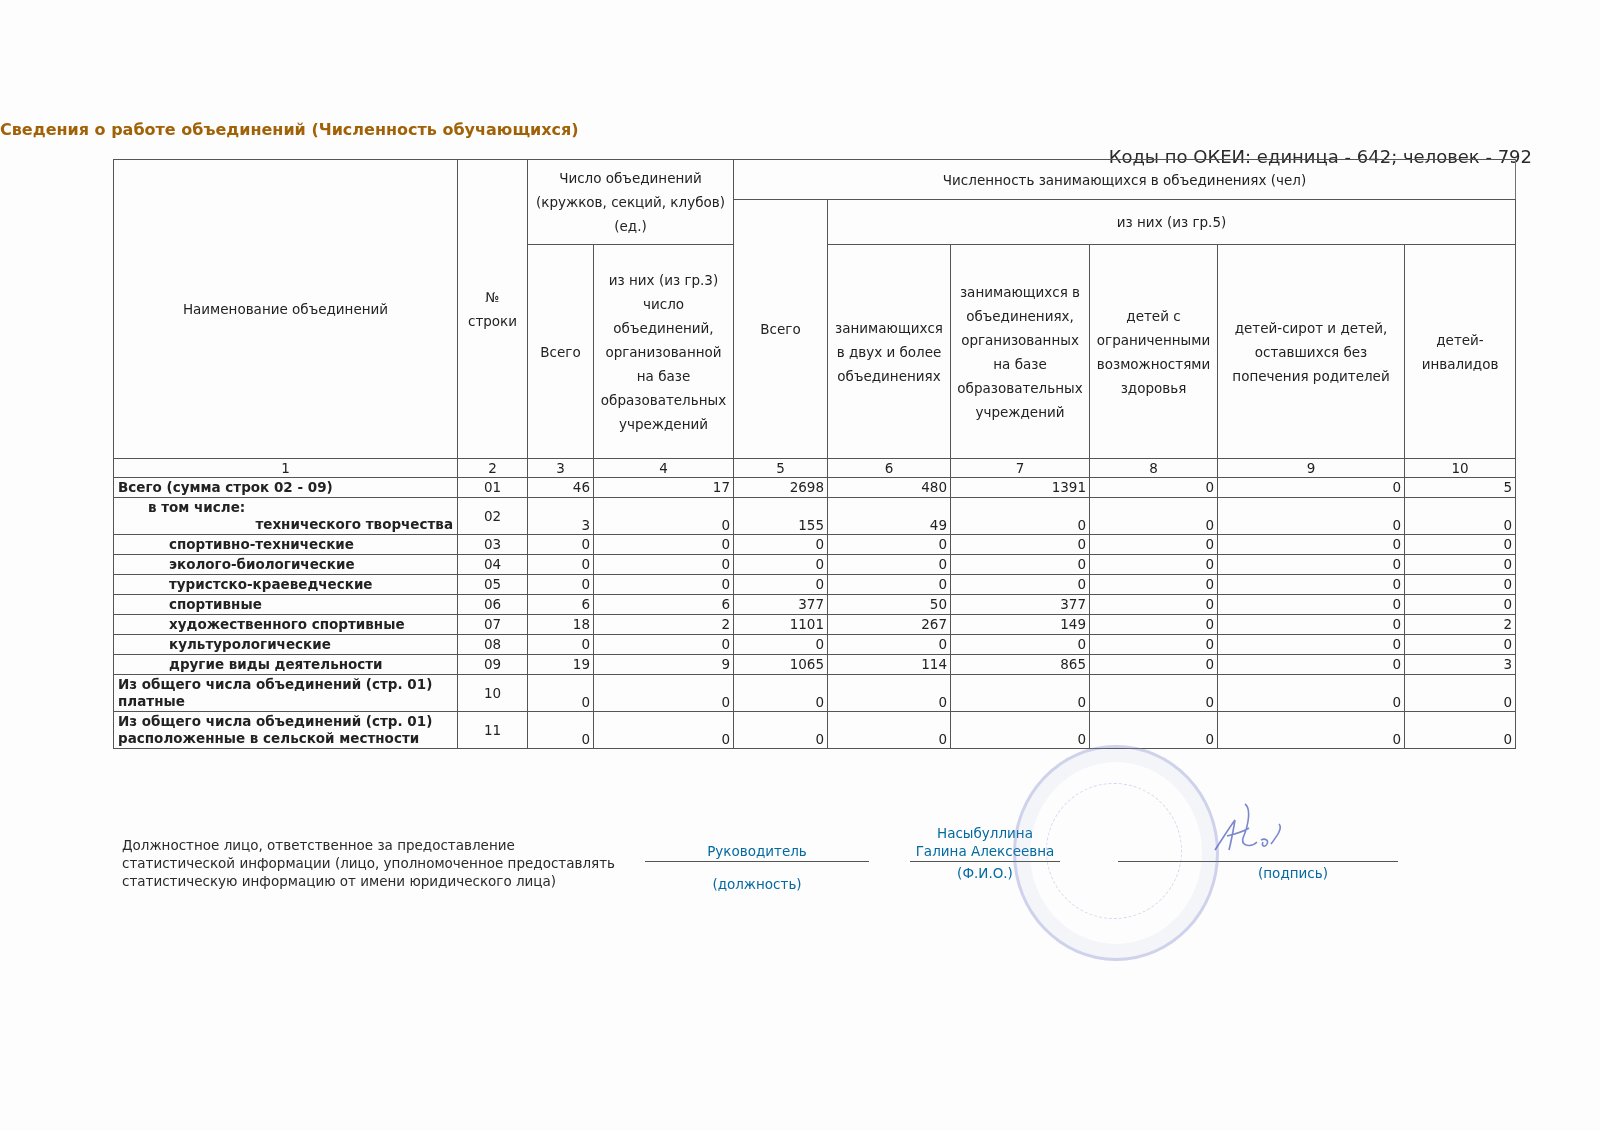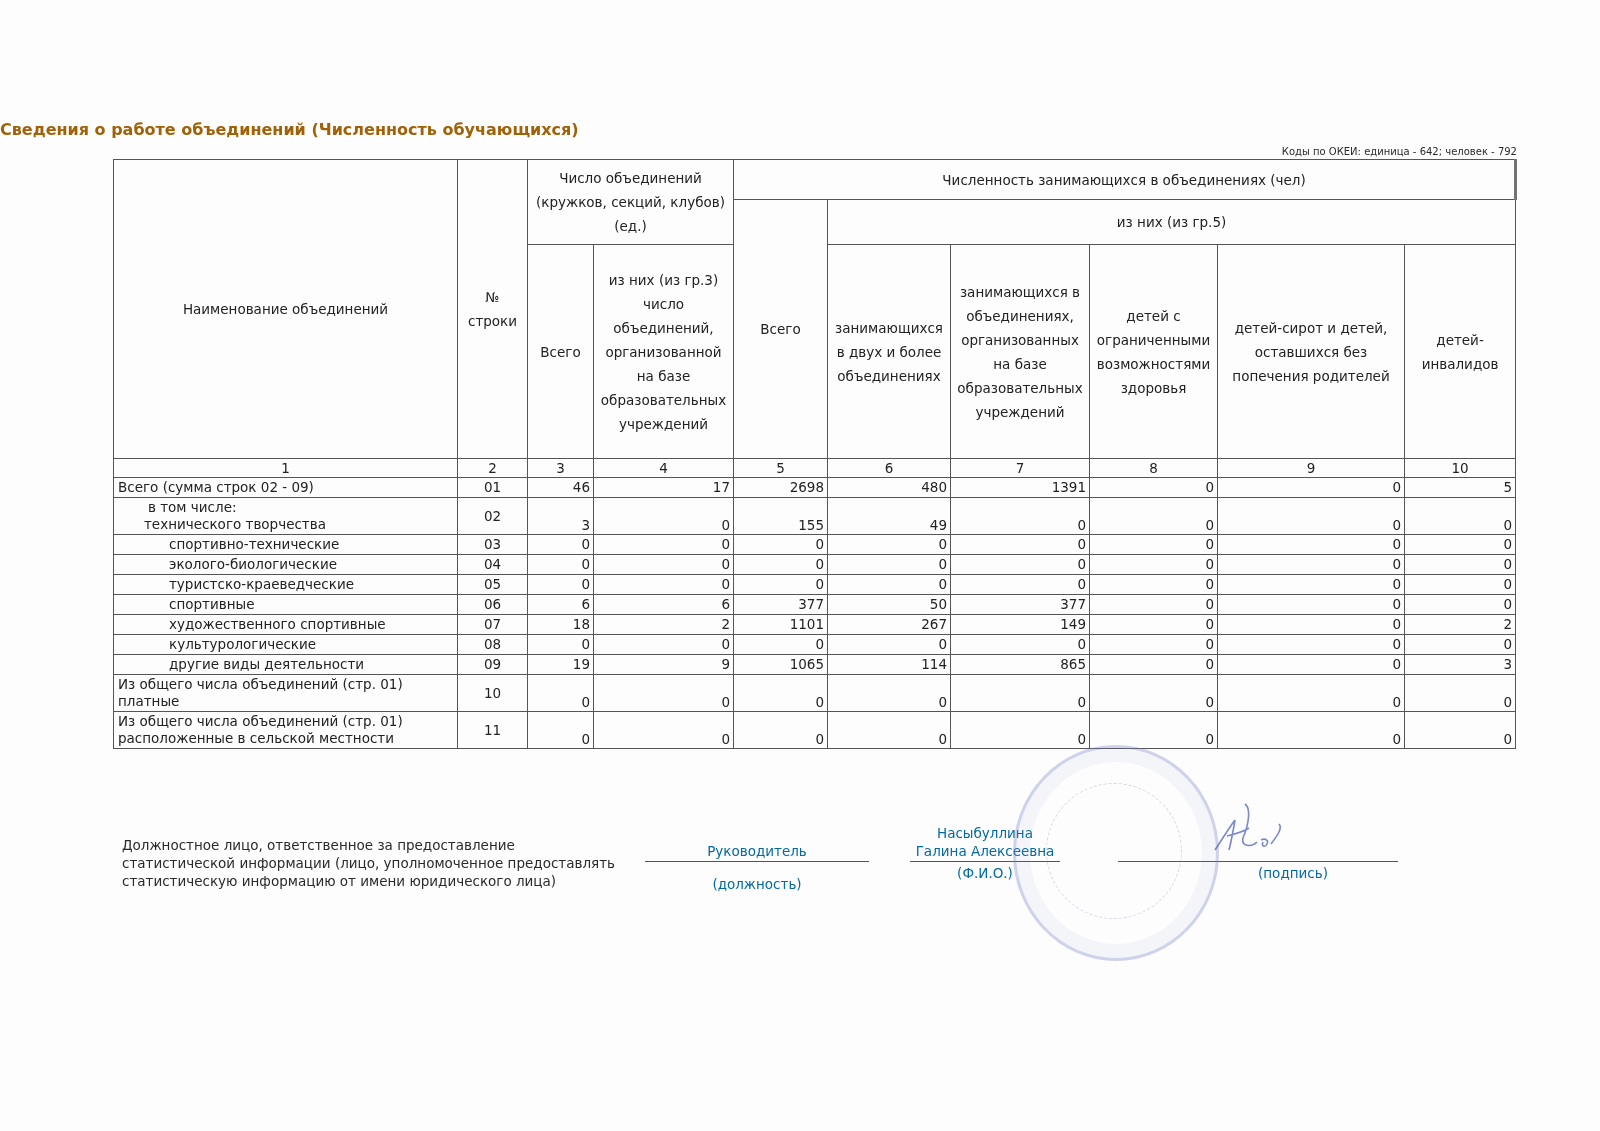--- a/index.html
+++ b/index.html
@@ -5,36 +5,36 @@
   html, body { margin:0; padding:0; }
   body {
     width:1600px; height:1131px; background:#fdfdfd; position:relative; overflow:hidden;
     font-family:"DejaVu Sans", sans-serif; color:#222;
   }
   .title {
     position:absolute; left:0; width:1560px; top:120px; text-align:left;
     font-size:16px; font-weight:bold; color:#a16207;
   }
   .okei {
-    position:absolute; right:83px; top:146px; font-size:10px; color:#2a2a2a;margin-left:28px;
+    position:absolute; right:68px; top:146px; font-size:18px; color:#2a2a2a;margin-left:28px;
   }
   table.report {
     position:absolute; left:113px; top:159px; width:1402px;
     border-collapse:collapse; table-layout:fixed;
     font-size:13.5px; color:#222;
   }
   table.report td {
     border:1px solid #555; padding:0 4px; vertical-align:middle;
   }
   .hdr td { text-align:center; line-height:24px; }
   .num-row td { text-align:center; height:18px; line-height:18px; padding:0; }
   .data td { height:19px; line-height:19px; }
   .data td.v { text-align:right; vertical-align:bottom; padding-right:3px; }
   .data td.code { text-align:center; }
-  .data td.name { text-align:left; white-space:nowrap; }
+  .data td.name { text-align:left; white-space:nowrap;font-weight:bold; }
   .data.tall td { height:36px; line-height:17px; }
   .ind1 { padding-left:30px !important; }
   .ind2 { padding-left:55px !important; }
   .footer-left {
     position:absolute; left:122px; top:808px; font-size:13.5px; line-height:18px; color:#2a2a2a;margin-top:28px;
   }
   .sig-block { position:absolute; text-align:center; font-size:13.5px; color:#0369a1; }
   .sig-line { border-top:1px solid #555; }
   .stamp {
     position:absolute; left:1013px; top:745px; width:200px; height:210px;
@@ -66,21 +66,21 @@
       <col style="width:139px">
       <col style="width:128px">
     <col style="width:187px">
       <col style="width:111px">
   </colgroup>
   <tbody>
     <tr class="hdr" style="height:40px">
       <td rowspan="3">Наименование объединений</td>
       <td rowspan="3"><span style="display:inline-block;width:50px">№ строки</span></td>
       <td colspan="2" rowspan="2" style="height:84px">Число объединений (кружков, секций, клубов) (ед.)</td>
-      <td colspan="6" style="border-right:3px solid #737373">Численность занимающихся в объединениях (чел)</td>
+      <td colspan="6" style="border-right:1px solid #737373">Численность занимающихся в объединениях (чел)</td>
     </tr>
     <tr class="hdr" style="height:44px">
       <td rowspan="2">Всего</td>
       <td colspan="5">из них (из гр.5)</td>
     </tr>
     <tr class="hdr" style="height:214px">
       <td>Всего</td>
       <td>из них (из гр.3) число объединений, организованной на базе образовательных учреждений</td>
       <td>занимающихся в двух и более объединениях</td>
       <td>занимающихся в объединениях, организованных на базе образовательных учреждений</td>
@@ -110,21 +110,21 @@
         <td class="v">2698</td>
         <td class="v">480</td>
         <td class="v">1391</td>
         <td class="v">0</td>
         <td class="v">0</td>
         <td class="v">5</td>
       </tr>
       <tr class="data tall">
         <td class="name">
           <div class="ind1" style="padding-left: 50px;">в том числе:</div>
-          <div style="padding-left: 26px;">технического творчества</div>
+          <div style="padding-left: 26px; text-align: right;">технического творчества</div>
         </td>
         <td class="code">02</td>
         <td class="v">3</td>
         <td class="v">0</td>
         <td class="v">155</td>
         <td class="v">49</td>
         <td class="v">0</td>
         <td class="v">0</td>
         <td class="v">0</td>
         <td class="v">0</td>

